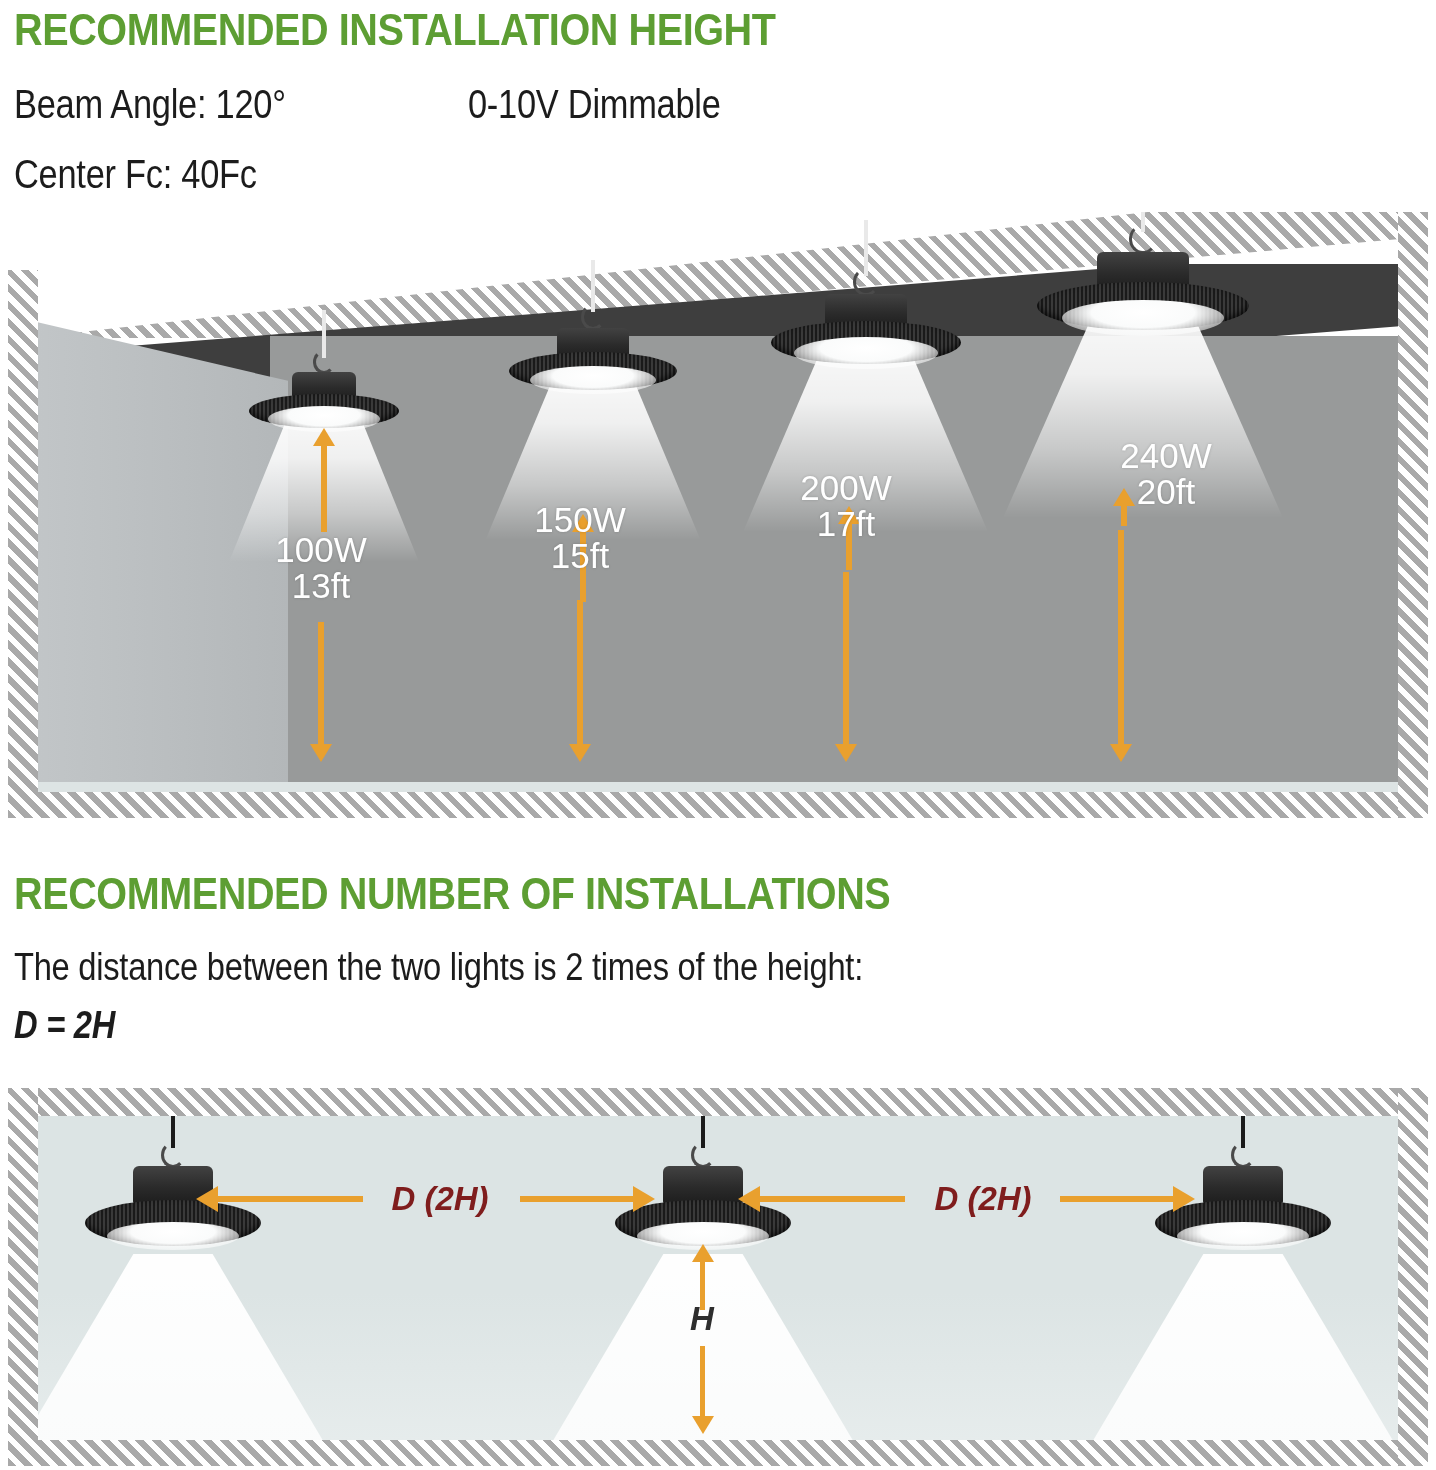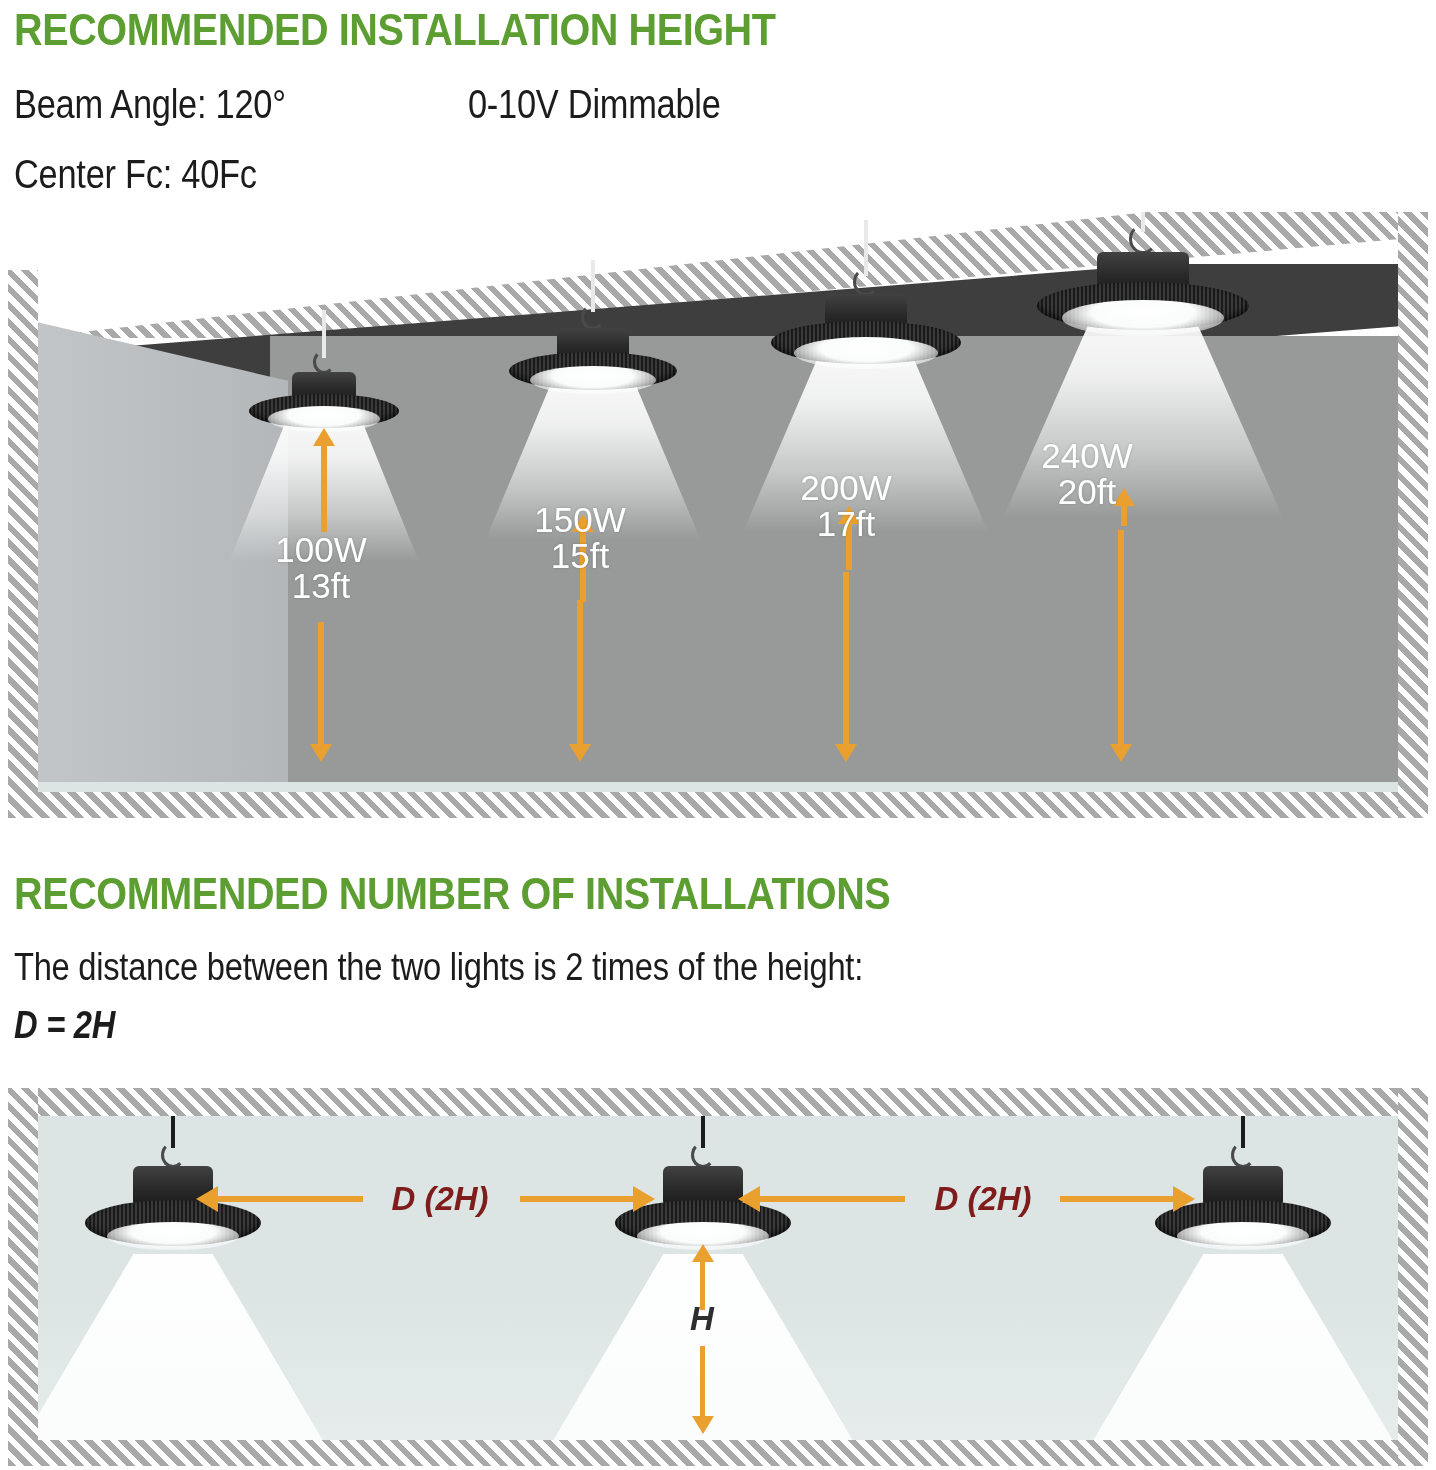--- a/index.html
+++ b/index.html
@@ -291,21 +291,21 @@
     <div class="fixture" style="left:1020px; top:-40px; width:230px;">
       <div class="beam" style="top:124px; width:280px; height:222px;
                   clip-path:polygon(35% 0%,65% 0%,100% 100%,0% 100%);"></div>
       <div class="cable" style="top:0; height:60px;"></div>
       <div class="hook" style="top:52px; width:28px; height:30px;"></div>
       <div class="lamp-body" style="top:80px; width:92px; height:39px;"></div>
       <div class="lamp-disc" style="top:110px; width:212px; height:48px;"></div>
       <div class="lamp-lens" style="top:128px; width:162px; height:36px;"></div>
     </div>
     <div class="varrow-up" style="left:1113px; top:292px; height:22px;"></div>
-    <div class="measure-label" style="left:1079px; top:226px;">240W
+    <div class="measure-label" style="left:1158px; top:226px;">240W
 20ft</div>
     <div class="varrow" style="left:1110px; top:318px; height:216px;"></div>
   </div>
 
   <div class="head-green" id="h2-title">RECOMMENDED NUMBER OF INSTALLATIONS</div>
 
   <div class="body-black" id="desc-line">The distance between the two lights is 2 times of the height:</div>
 
   <div class="body-black body-italic" id="desc-eq">D = 2H</div>
 

